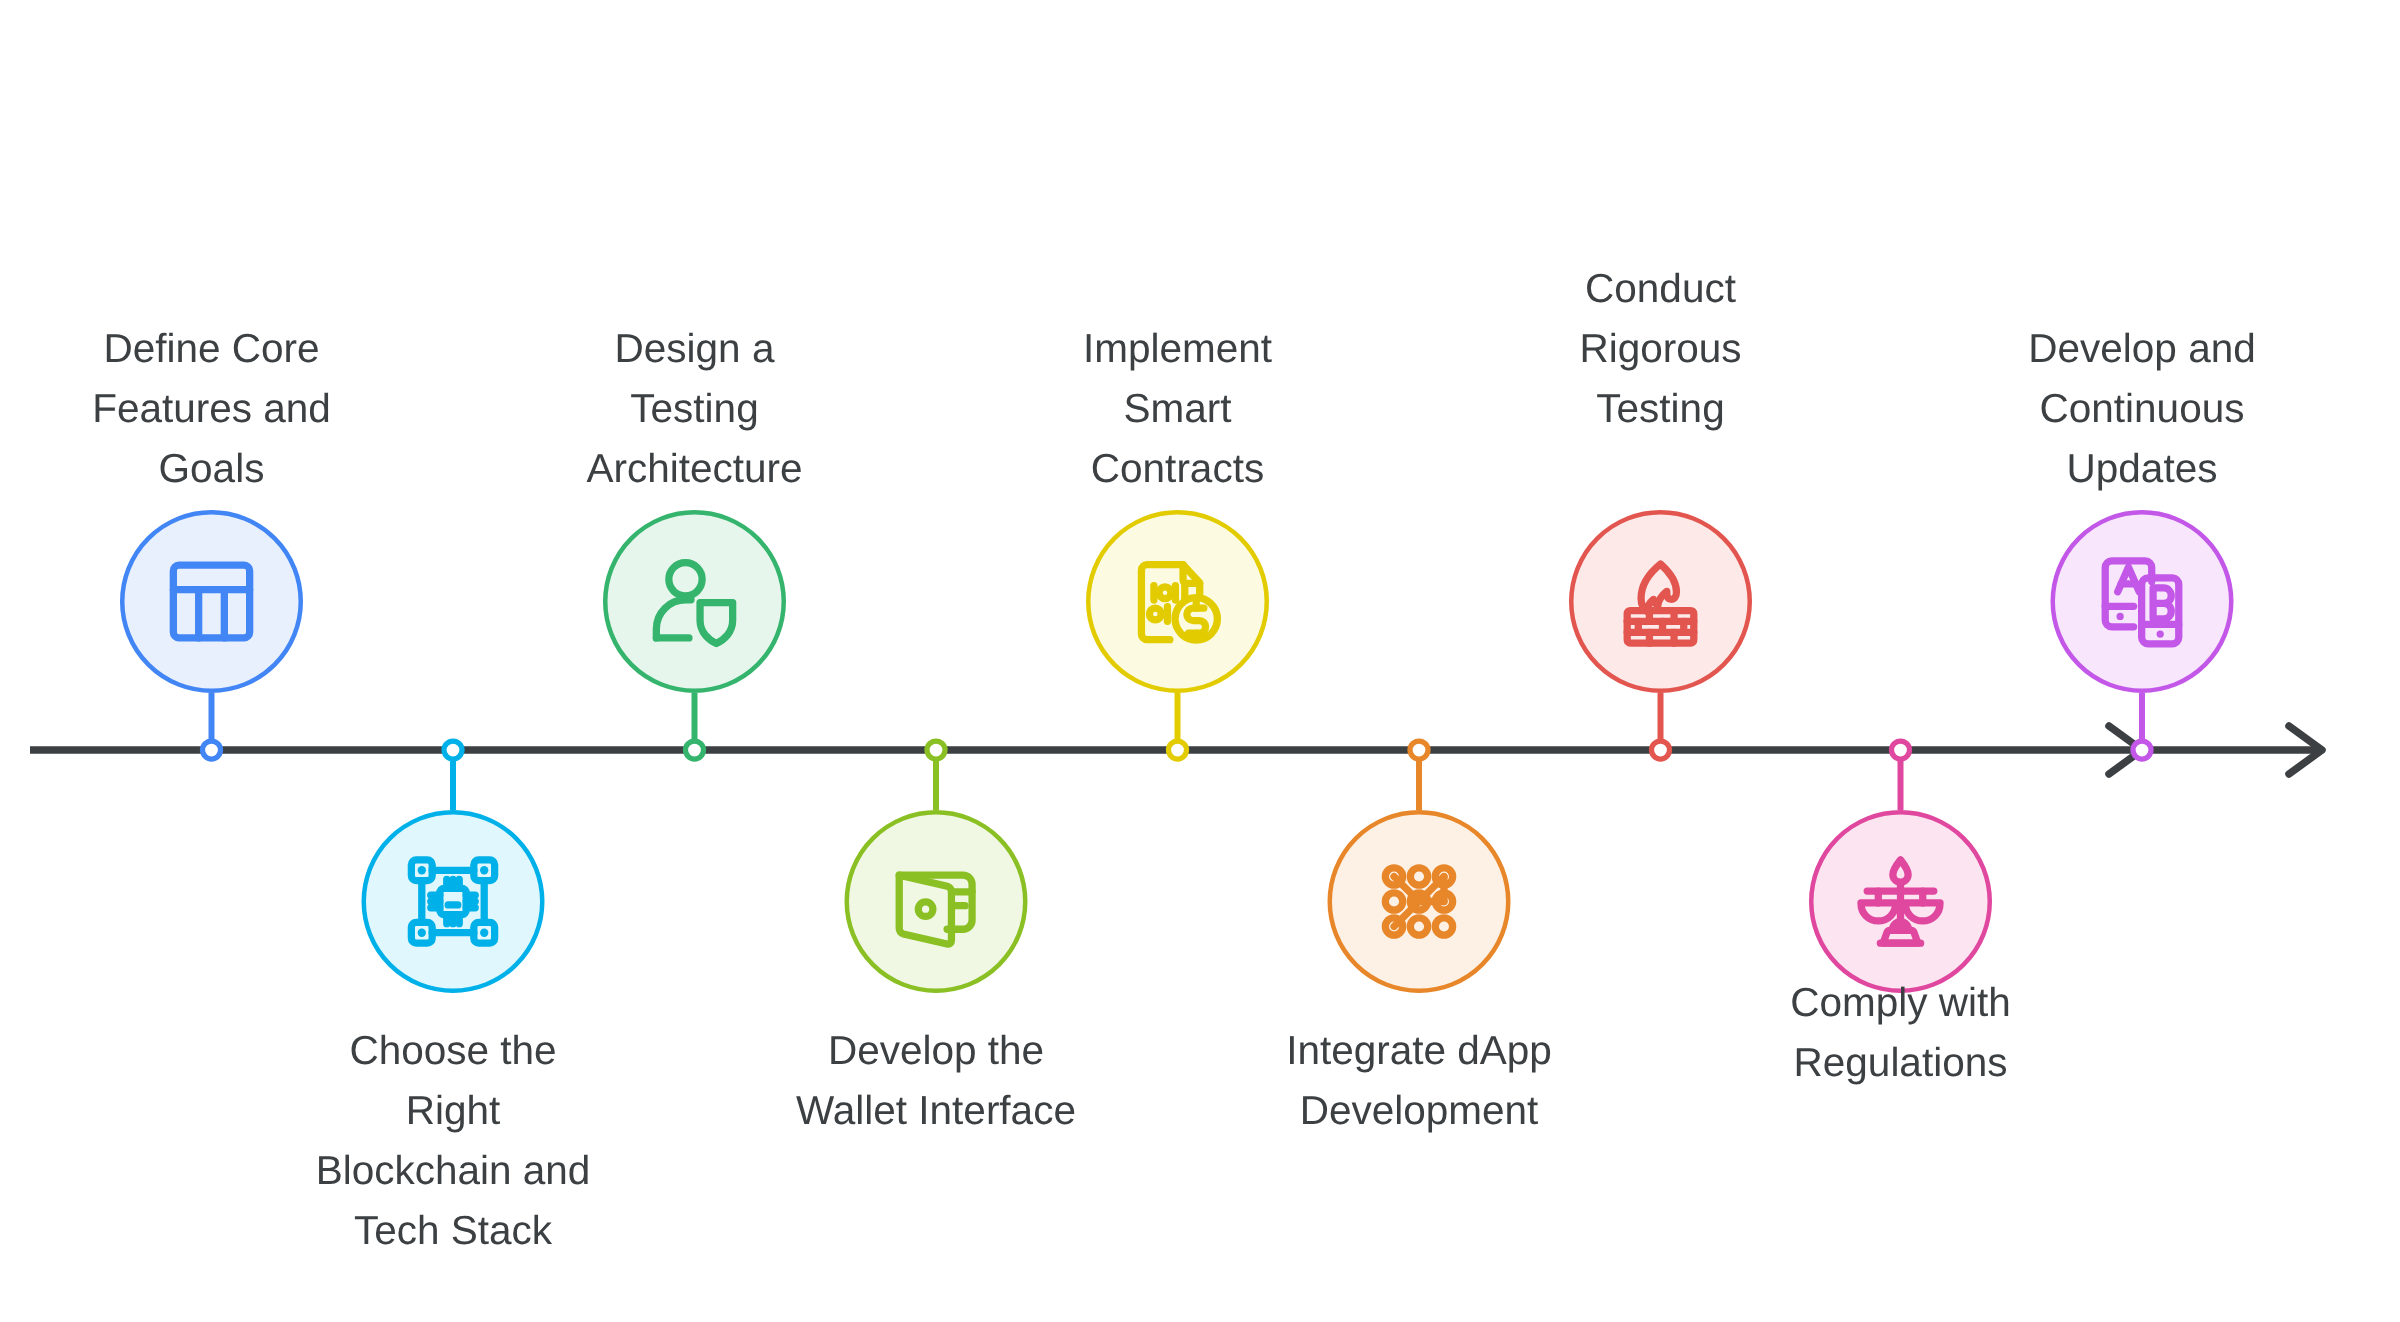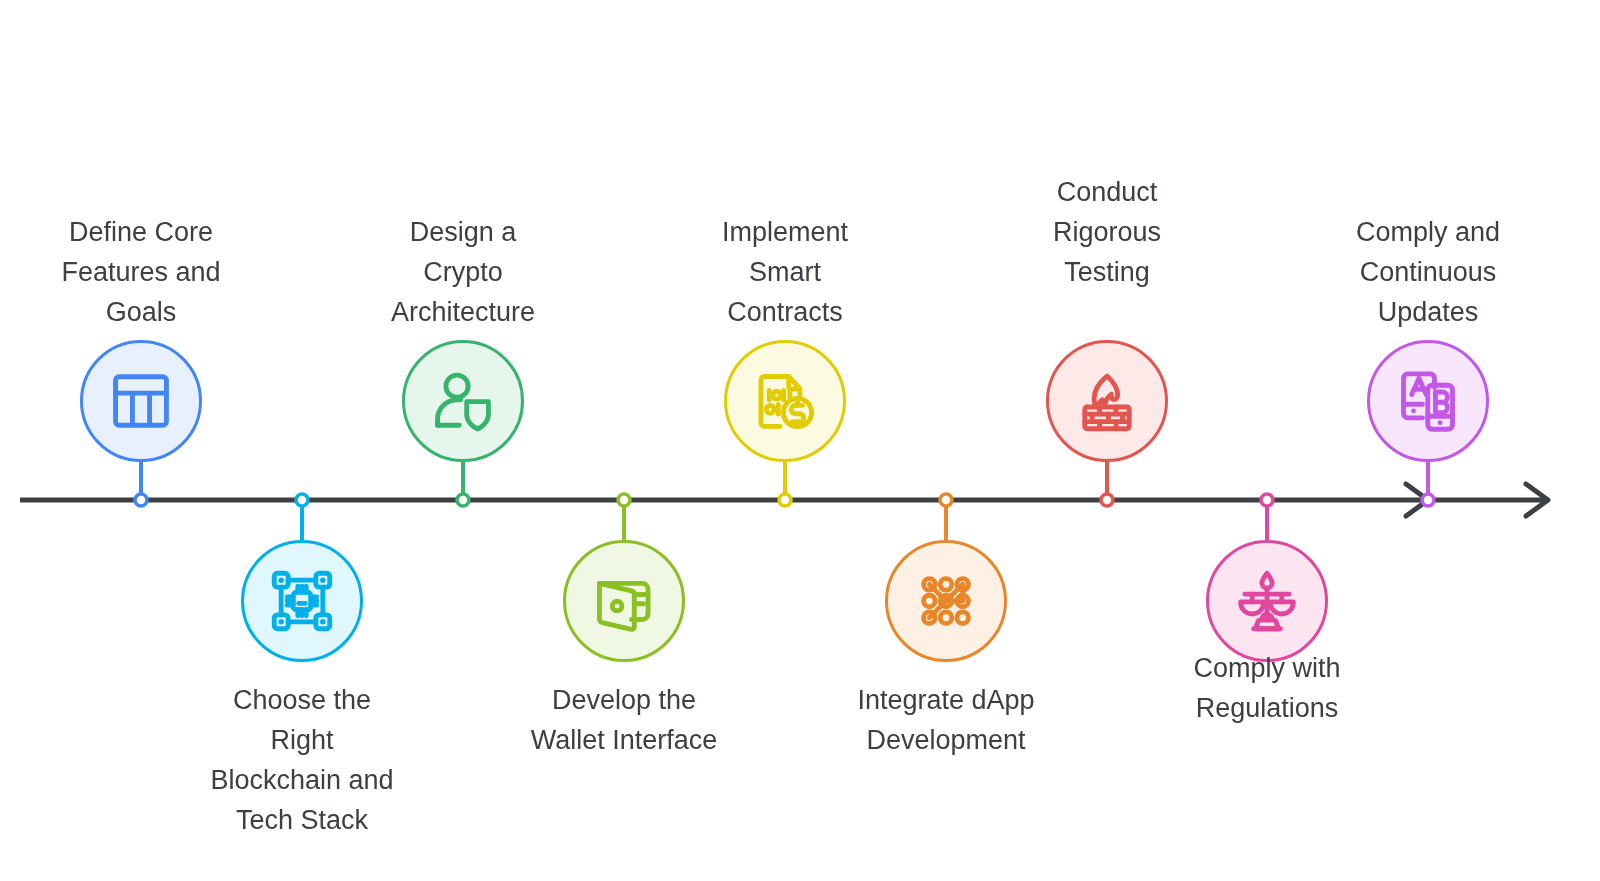--- a/index.html
+++ b/index.html
@@ -125,21 +125,21 @@
         <span>
           <svg viewBox="0 0 32 32" stroke="#34b46c" stroke-width="2.1" fill="none" stroke-linecap="round" stroke-linejoin="round">
        <circle cx="13.4" cy="9.6" r="4.8"></circle>
        <path d="M5 26.5 v-2.6 a8.4 8.4 0 0 1 8.4-8.4 h1.6"></path>
        <line x1="5" y1="26.5" x2="14.4" y2="26.5"></line>
        <path d="M17.6 16.3 h9.4 v5.2 c0 3.4-2.5 5.6-4.7 6.6c-2.2-1-4.7-3.2-4.7-6.6z"></path>
      </svg>
         </span>
       </div>
       <div class="label up" style="left: 348px; top: 132px; height: 200px; display: flex; align-items: flex-end; justify-content: center;"><span style="display: block; width: 230px;">Design a
-Crypto
+Testing
 Architecture</span></div>
       <div class="circle" style="left: 563px; top: 540px; border-color: rgb(139, 192, 36); background: rgb(240, 247, 226);">
         <span>
           <svg viewBox="0 0 32 32" stroke="#8bc024" stroke-width="2.1" fill="none" stroke-linecap="round" stroke-linejoin="round">
        <path d="M5.4 8.4 h18.4 a2.6 2.6 0 0 1 2.6 2.6 v10.4 a2.6 2.6 0 0 1 -2.6 2.6 h-4.6"></path>
        <path d="M5.4 8.4 v15.4 a1.6 1.6 0 0 0 1.2 1.55 l12.6 2.9 a1 1 0 0 0 1.25-1 v-14.1 a1.6 1.6 0 0 0 -1.2-1.55 z"></path>
        <line x1="20.5" y1="13.2" x2="26.4" y2="13.2"></line>
        <line x1="20.5" y1="17.2" x2="24.4" y2="17.2"></line>
        <circle cx="13" cy="18.2" r="2.1"></circle>
      </svg>
@@ -236,18 +236,18 @@
        <circle cx="9.7" cy="20.3" r="1.05" fill="#c357e8" stroke="none"></circle>
        <path d="M9 13.2 l3.1-7.1 l3.1 7.1"></path>
        <line x1="10" y1="10.9" x2="14.2" y2="10.9"></line>
        <rect x="15.9" y="9.2" width="10.7" height="19" rx="1.9"></rect>
        <line x1="15.9" y1="22.6" x2="26.6" y2="22.6"></line>
        <circle cx="21.25" cy="25.4" r="1.05" fill="#c357e8" stroke="none"></circle>
        <path d="M19.2 21 V12.1 h3 a2.2 2.2 0 0 1 0 4.45 h-3 h3 a2.2 2.2 0 0 1 0 4.45z"></path>
      </svg>
         </span>
       </div>
-      <div class="label up" style="left: 1313px; top: 132px; height: 200px; display: flex; align-items: flex-end; justify-content: center;"><span style="display: block; width: 230px;">Comply and
+      <div class="label up" style="left: 1313px; top: 132px; height: 200px; display: flex; align-items: flex-end; justify-content: center;"><span style="display: block; width: 230px;">Develop and
 Continuous
 Updates</span></div>
     </div>
 
 </div>
 
 </body></html>

